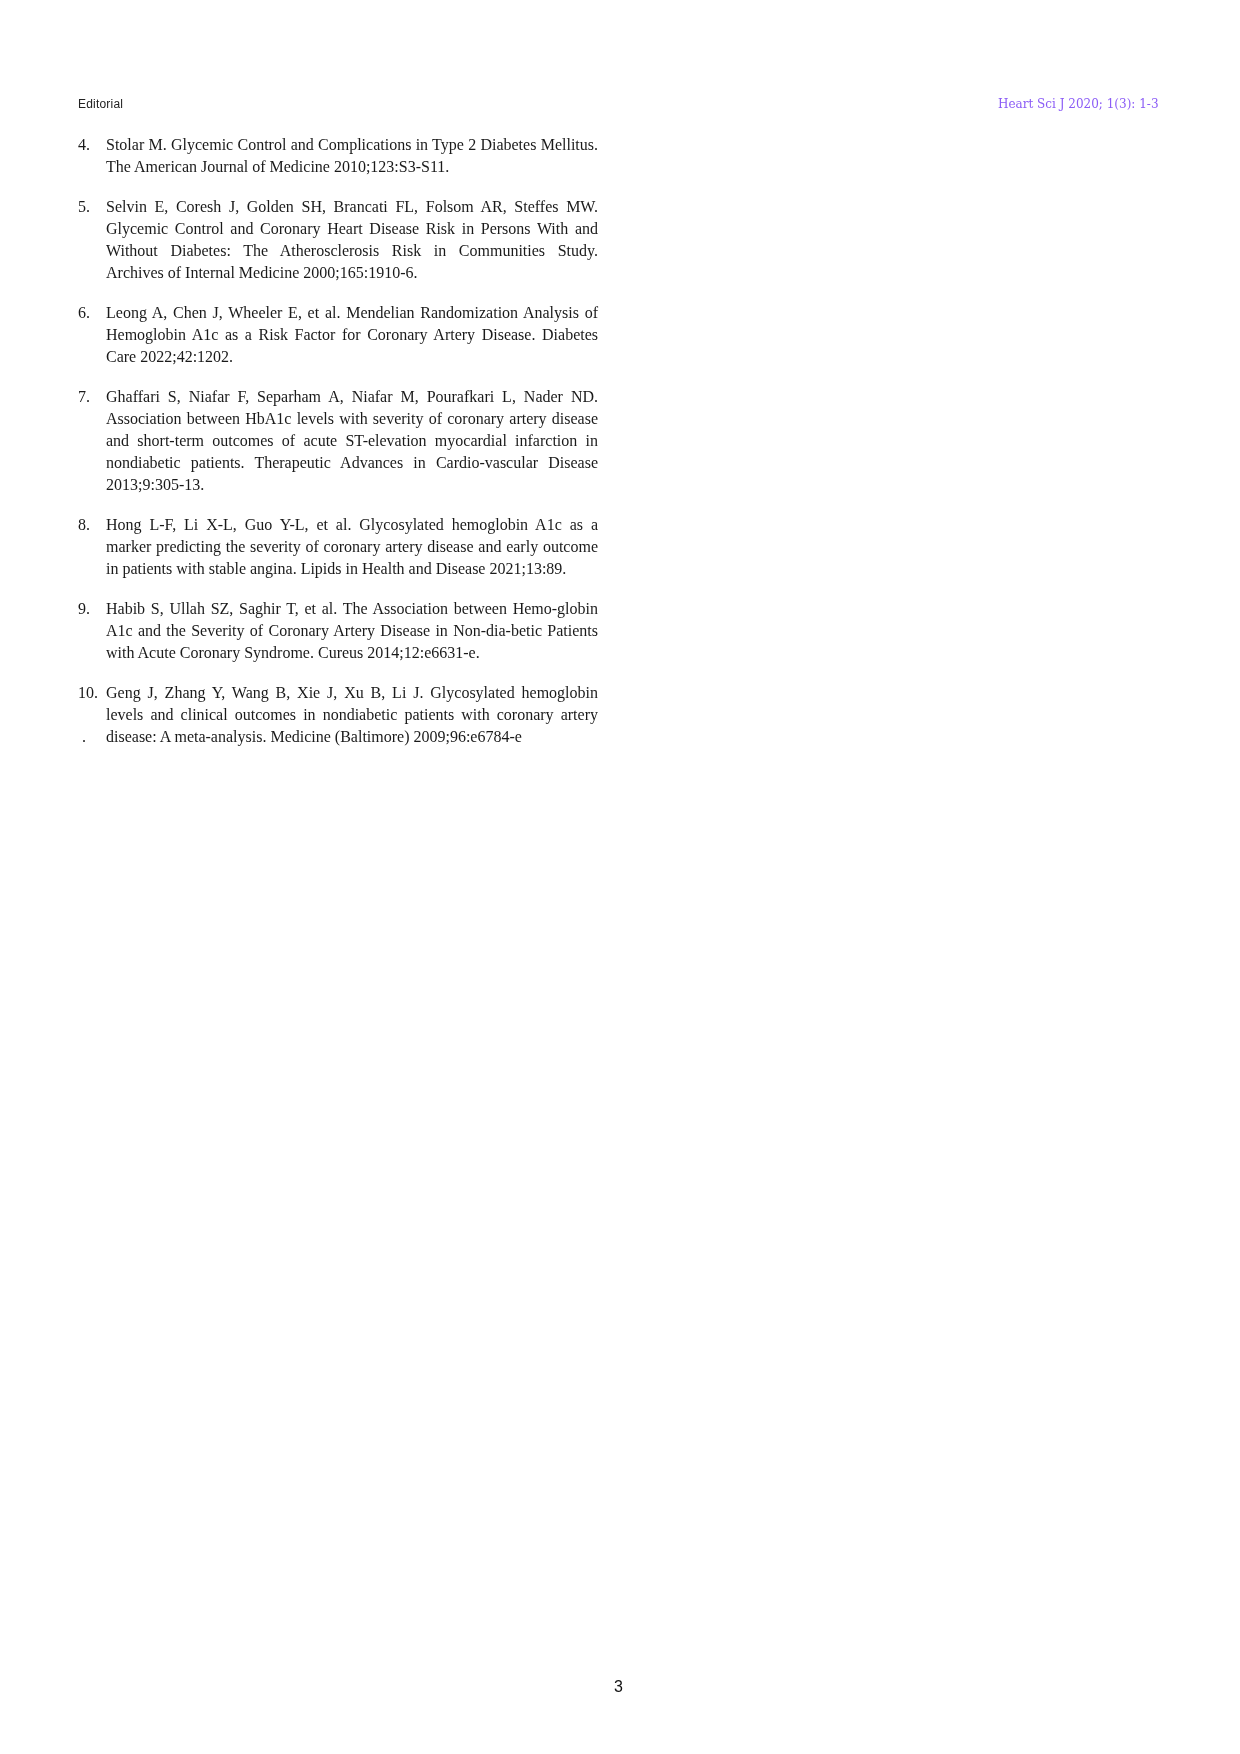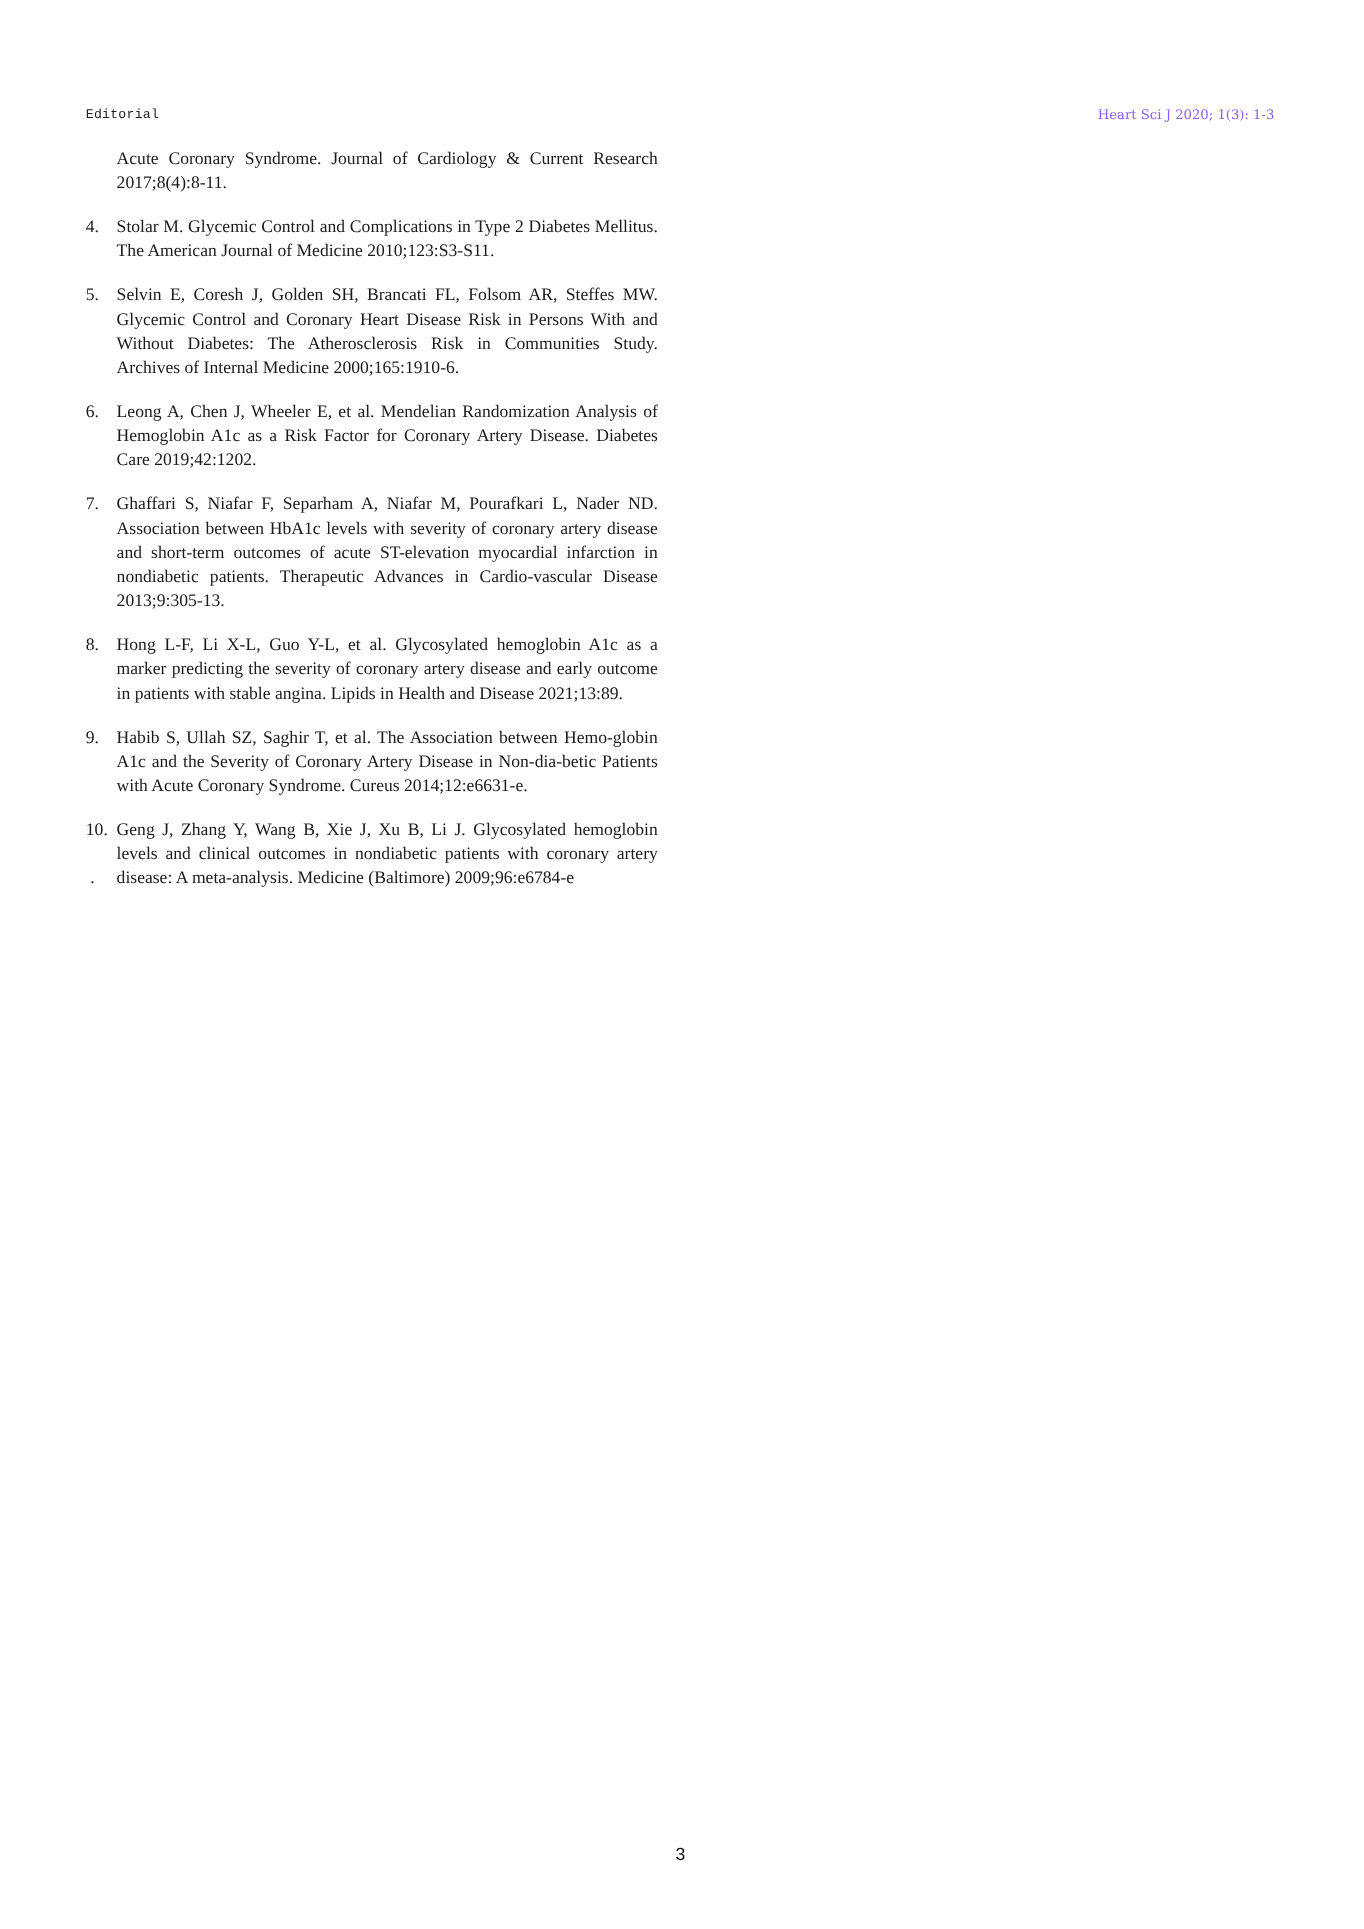--- a/index.html
+++ b/index.html
@@ -1,19 +1,19 @@
 <!DOCTYPE html>
 <html><head>
   <meta charset="utf-8">
   <style>
     html, body { margin: 0; padding: 0; background: #ffffff; }
     body { width: 1240px; height: 1754px; position: relative; overflow: hidden; color: #1a1a1a; }
     .running-head-left {
       position: absolute; left: 78px; top: 97px;
-      font-family: Liberation Mono, monospace; font-size: 12px; letter-spacing: 0.2px; color: #222;
+      font-family: Liberation Sans, sans-serif; font-size: 12px; letter-spacing: 0.2px; color: #222;
     }
     .running-head-right {
       position: absolute; left: 998px; top: 97px;
       font-family: "DejaVu Serif", serif; font-size: 12px; color: #8b5cf6;
     }
     .refs {
       position: absolute; left: 78px; top: 134px; width: 520px;
       font-family: "Liberation Serif", serif; font-size: 16px; line-height: 22px;
     }
     .ref {
@@ -34,34 +34,30 @@
     }
   </style>
 </head>
 <body>
 
 <div class="running-head-left">Editorial</div>
 <div class="running-head-right">Heart Sci J 2020; 1(3): 1-3</div>
 
 <div class="refs">
   <div class="ref" style="margin-bottom:18px;">
-    <span class="ref-num"></span>
-    <span class="ref-text">Acute Coronary Syndrome. Journal of Cardiology &amp; Current Research 2017;8(4):8-11.</span>
-  </div>
-  <div class="ref" style="margin-bottom:18px;">
     <span class="ref-num">4.</span>
     <span class="ref-text">Stolar M. Glycemic Control and Complications in Type 2 Diabetes Mellitus. The American Journal of Medicine 2010;123:S3-S11.</span>
   </div>
   <div class="ref" style="margin-bottom:18px;">
     <span class="ref-num">5.</span>
     <span class="ref-text">Selvin E, Coresh J, Golden SH, Brancati FL, Folsom AR, Steffes MW. Glycemic Control and Coronary Heart Disease Risk in Persons With and Without Diabetes: The Atherosclerosis Risk in Communities Study. Archives of Internal Medicine 2000;165:1910-6.</span>
   </div>
   <div class="ref" style="margin-bottom:18px;">
     <span class="ref-num">6.</span>
-    <span class="ref-text">Leong A, Chen J, Wheeler E, et al. Mendelian Randomization Analysis of Hemoglobin A1c as a Risk Factor for Coronary Artery Disease. Diabetes Care 2019;42:1202.</span>
+    <span class="ref-text">Leong A, Chen J, Wheeler E, et al. Mendelian Randomization Analysis of Hemoglobin A1c as a Risk Factor for Coronary Artery Disease. Diabetes Care 2022;42:1202.</span>
   </div>
   <div class="ref" style="margin-bottom:18px;">
     <span class="ref-num">7.</span>
     <span class="ref-text">Ghaffari S, Niafar F, Separham A, Niafar M, Pourafkari L, Nader ND. Association between HbA1c levels with severity of coronary artery disease and short-term outcomes of acute ST-elevation myocardial infarction in nondiabetic patients. Therapeutic Advances in Cardio-vascular Disease 2013;9:305-13.</span>
   </div>
   <div class="ref" style="margin-bottom:18px;">
     <span class="ref-num">8.</span>
     <span class="ref-text">Hong L-F, Li X-L, Guo Y-L, et al. Glycosylated hemoglobin A1c as a marker predicting the severity of coronary artery disease and early outcome in patients with stable angina. Lipids in Health and Disease 2021;13:89.</span>
   </div>
   <div class="ref" style="margin-bottom:18px;">

